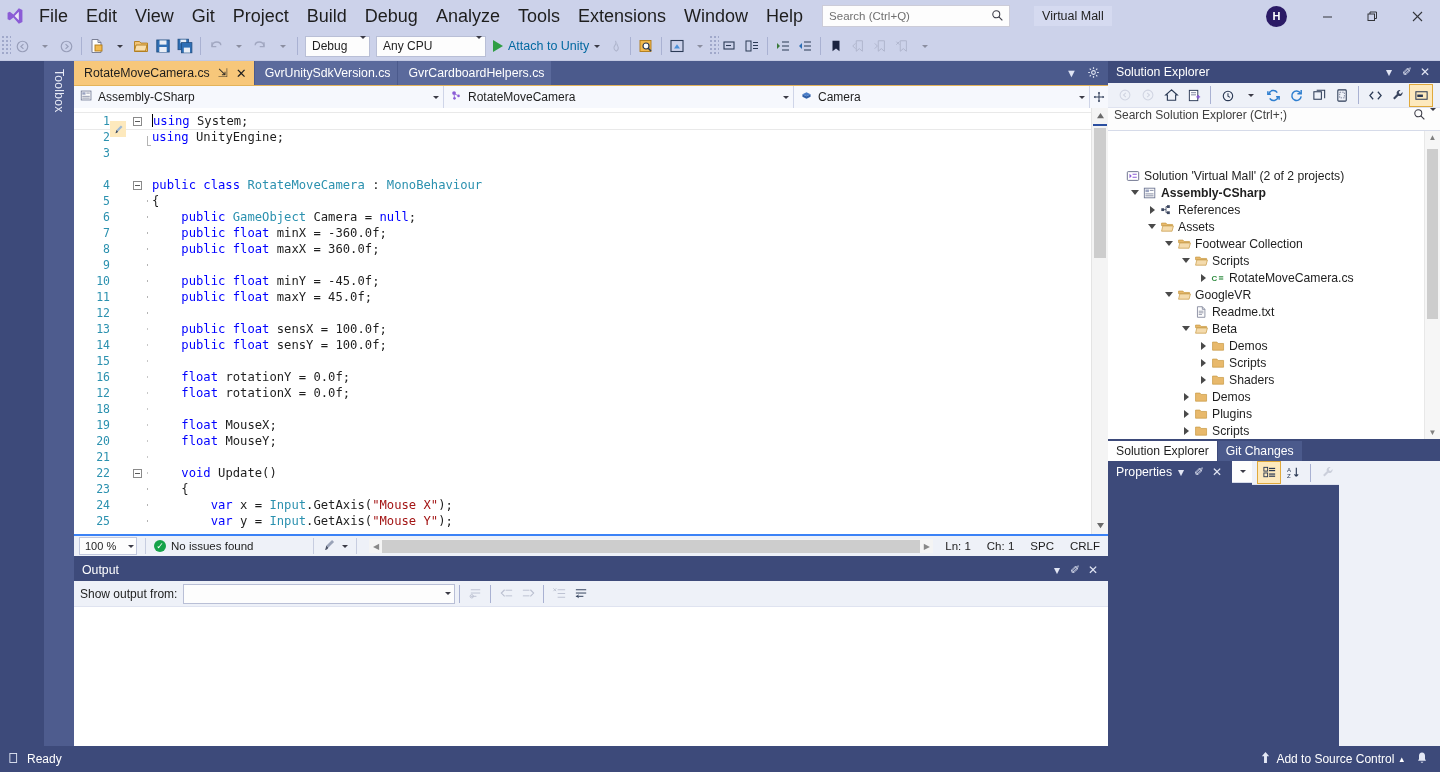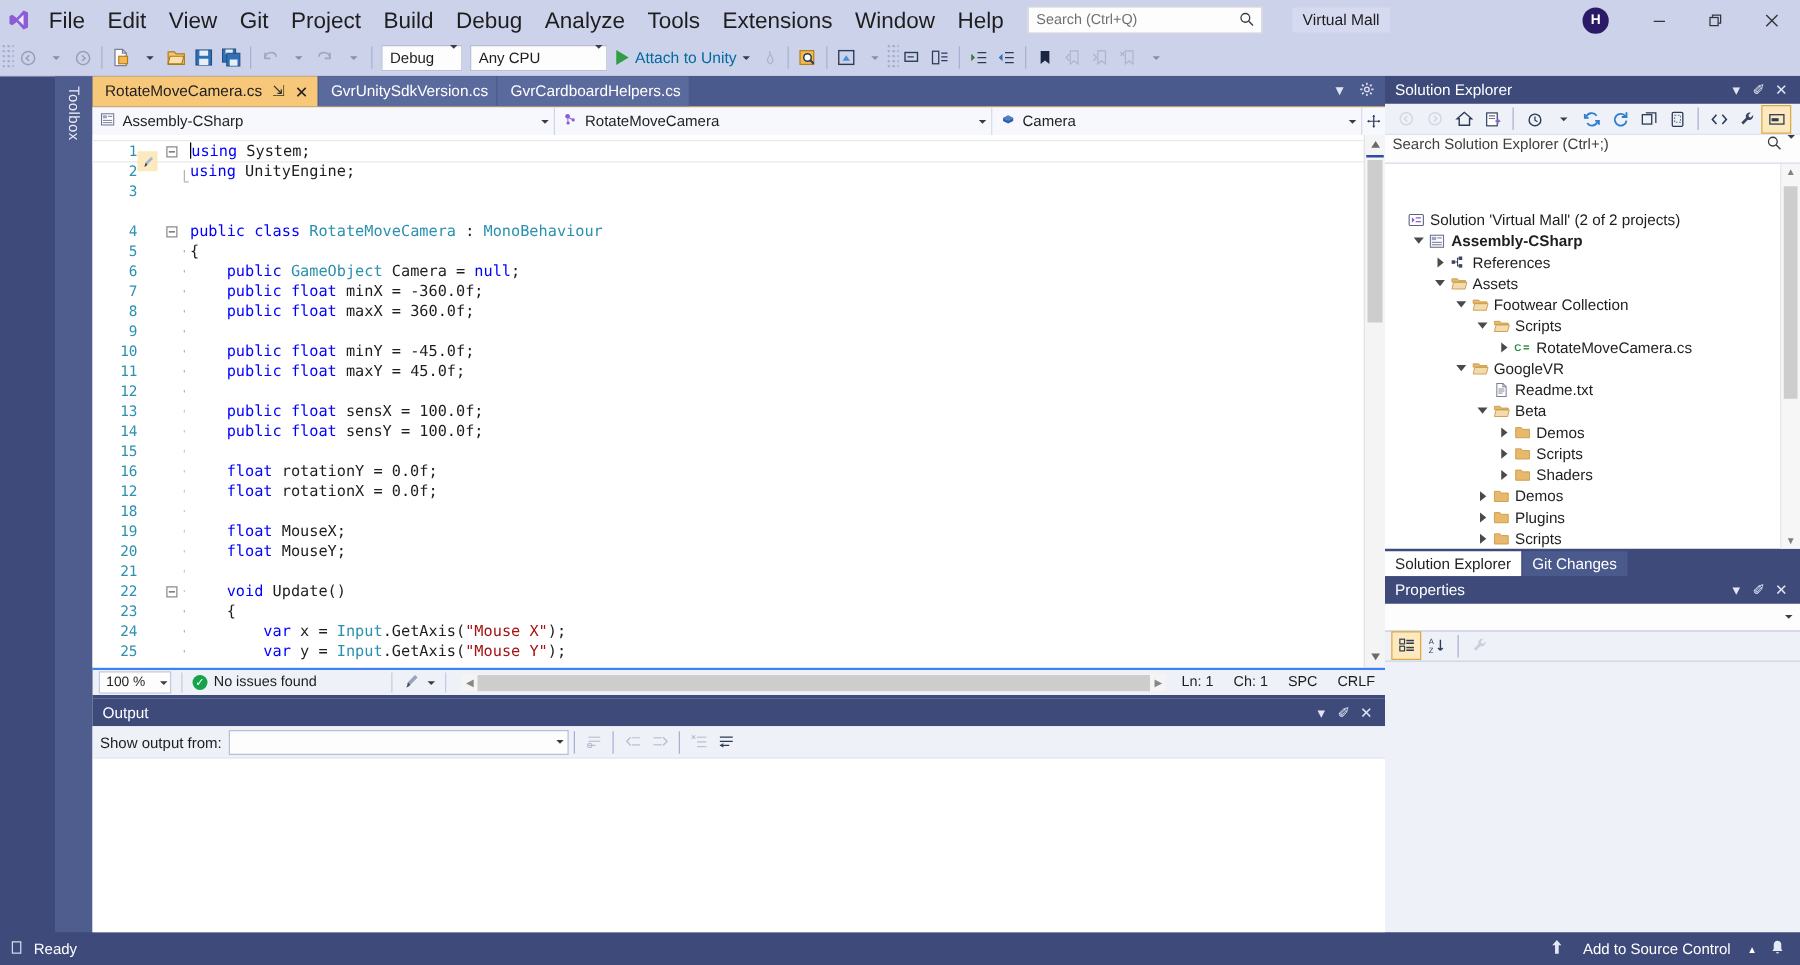--- a/index.html
+++ b/index.html
@@ -370,41 +370,41 @@
     display: flex; align-items: flex-end;
   }
   .se-tab {
     height: 20px; padding: 0 8px;
     display: flex; align-items: center;
     font-size: 12.2px; color: #ffffff; background: #4b5a8c;
     margin-right: 1px;
   }
   .se-tab.active { background: #ffffff; color: #1e1e1e; }
 
-  .props-panel { flex: 1; display: flex; flex-direction: column; }
+  .props-panel { flex: 1; display: flex; flex-direction: row; }
   .props-combo {
     height: 22px; background: #fdfdfd; border-bottom: 1px solid #d6dbe9;
     display: flex; align-items: center; justify-content: flex-end; padding-right: 6px;
   }
   .props-toolbar {
     height: 24px; background: #eef1f8; border-bottom: 1px solid #dfe3f0;
     display: flex; align-items: center; padding-left: 6px; gap: 2px;
   }
   .props-body { flex: 1; background: #eef1f8; }
 
   
   .statusbar {
     height: 26px; min-height: 26px;
     background: #3d4a7a; color: #ffffff;
     display: flex; align-items: center;
     padding: 0 6px 0 8px;
     font-size: 12px;
   }
   .statusbar .sp { flex: 1; }
-  .sb-item { display: flex; align-items: center; gap: 15px; padding: 0 6px; }
+  .sb-item { display: flex; align-items: center; gap: 5px; padding: 0 6px; }
 </style>
 </head>
 <body>
 
 <div class="app">
 
   <div class="titlebar">
     <div class="vs-logo">
       <svg width="18" height="18" viewBox="0 0 16 16">
         <path d="M11.4 1.2 6.6 6.6 3.4 4.2 1.4 5.2v5.6l2 1 3.2-2.4 4.8 5.4 3.2-1.5V2.7z" fill="#8b5cd6"></path>

